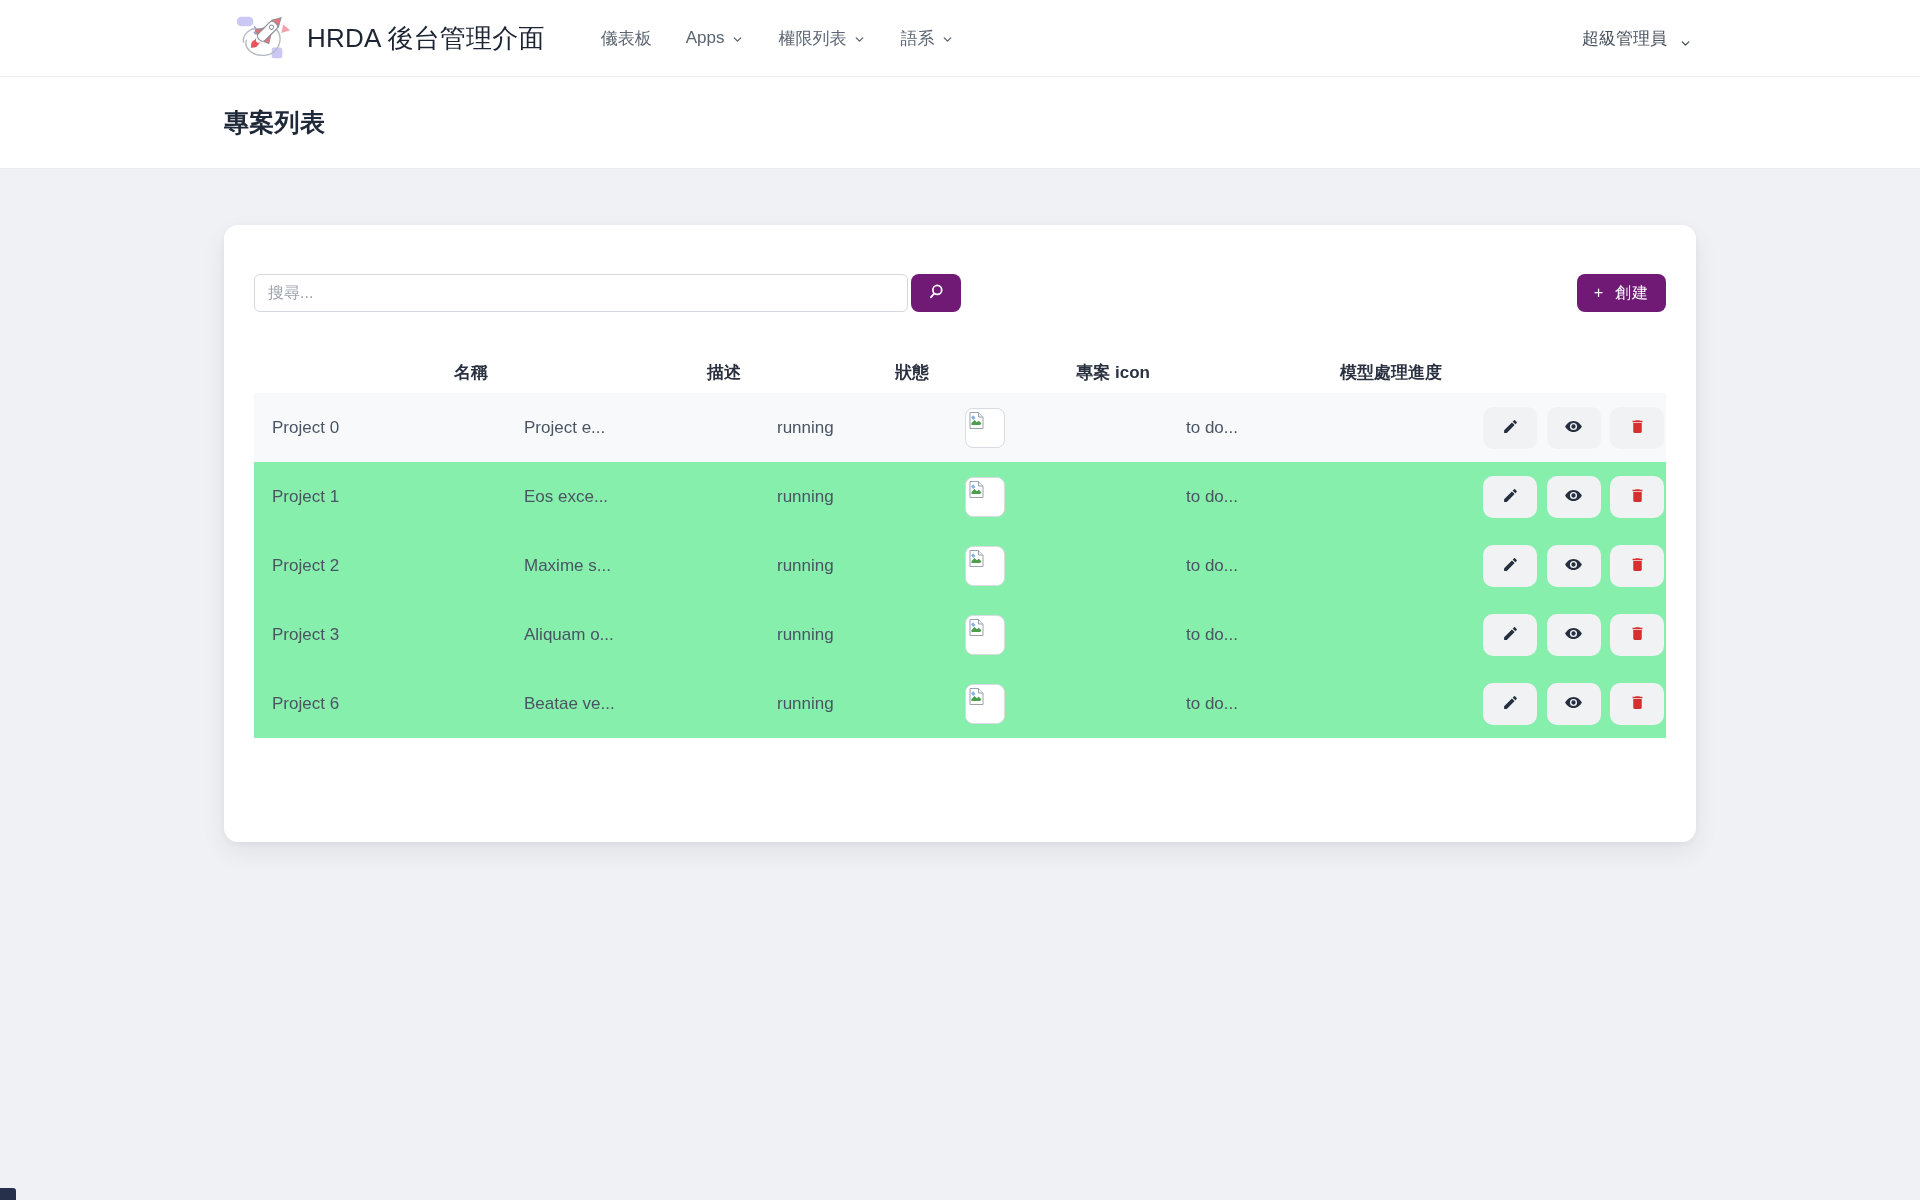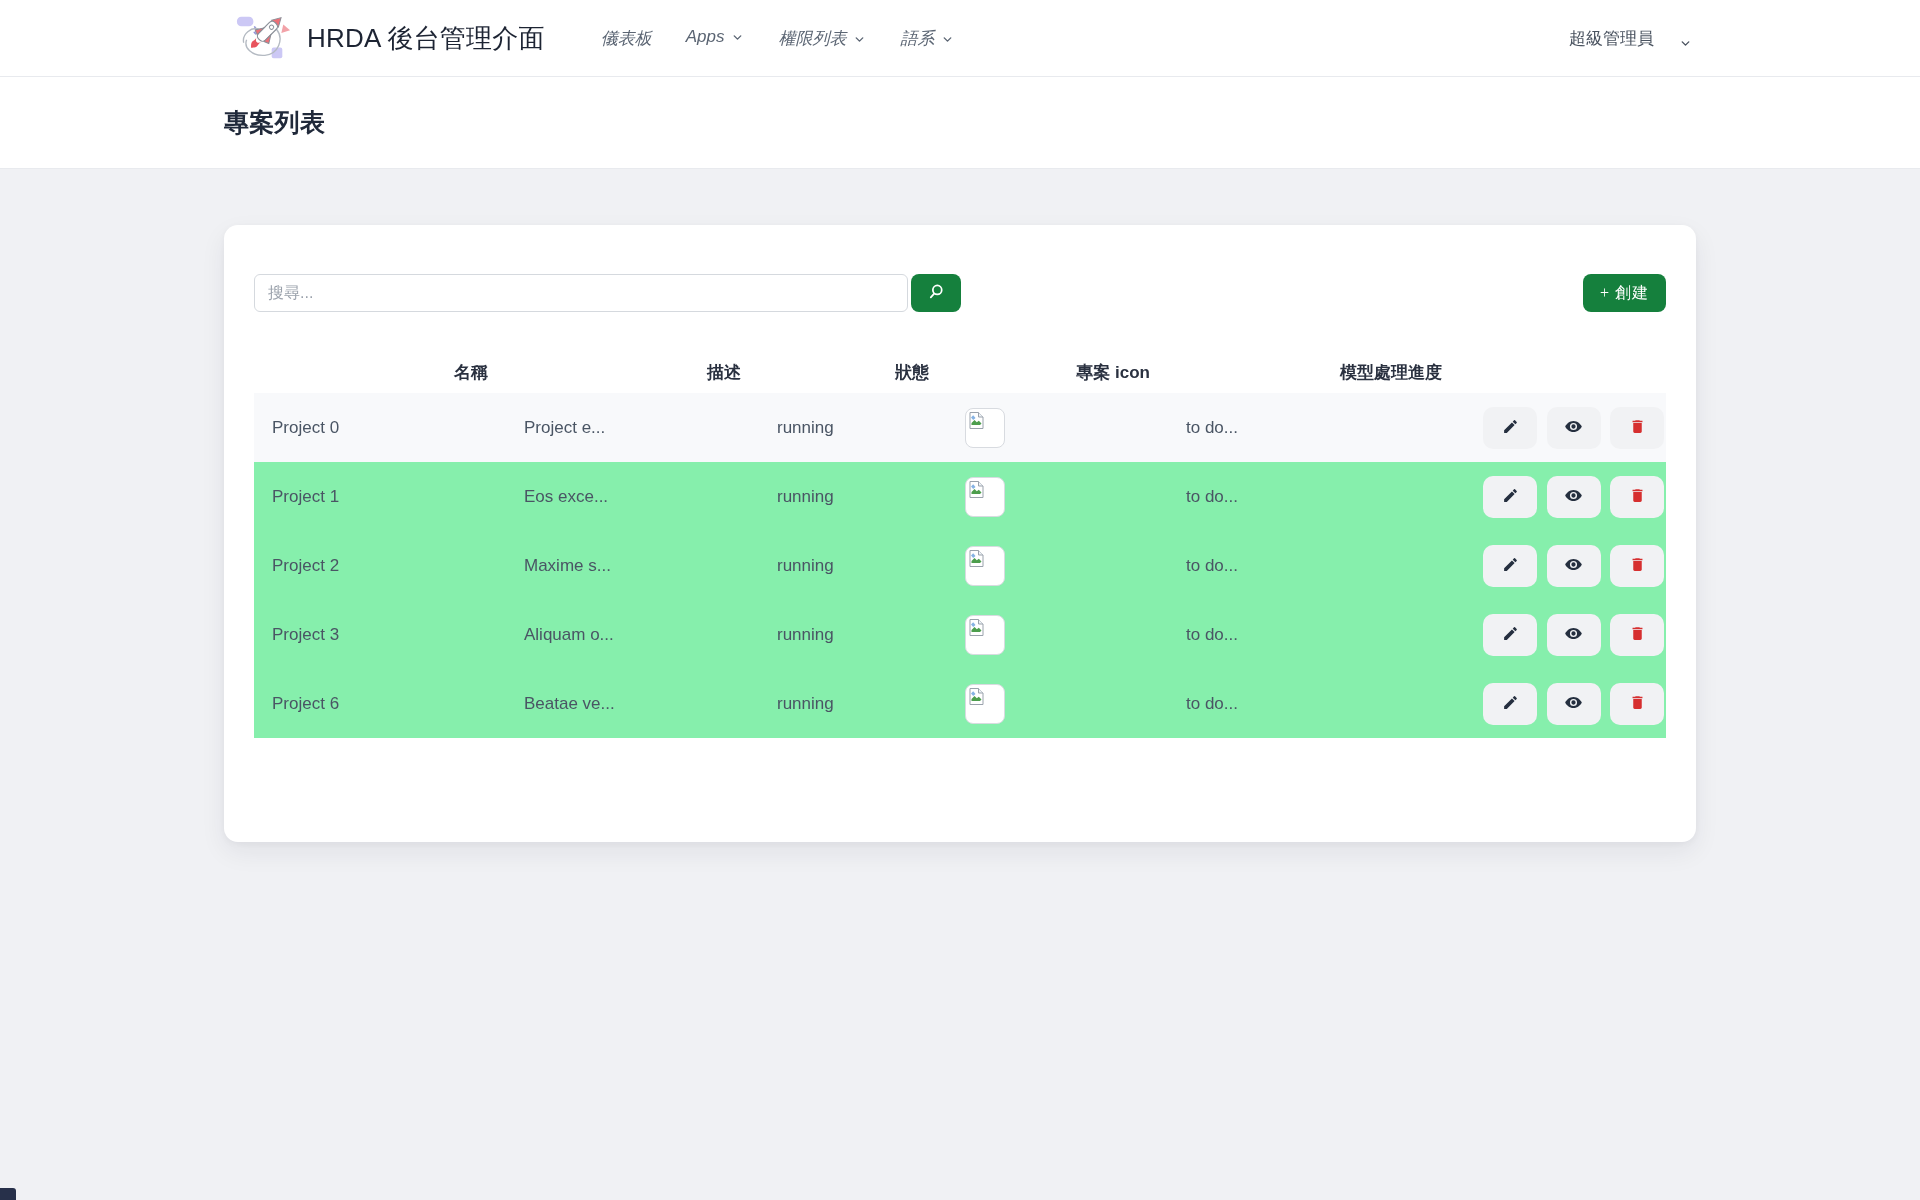--- a/index.html
+++ b/index.html
@@ -11,23 +11,23 @@
     overflow:hidden;
     position:relative;
   }
   .container { width:1472px; margin:0 auto; }
 
   
   .navbar { height:77px; background:#ffffff; border-bottom:1px solid #e8eaee; }
   .nav-inner { display:flex; align-items:center; height:100%; }
   .brand { display:flex; align-items:center; gap:15px; margin-left:10px; text-decoration:none; cursor:pointer; }
   .brand-text { font-size:26px; color:#1d2433; font-weight:500; letter-spacing:.2px; white-space:nowrap; }
-  .nav-links { display:flex; align-items:flex-start; gap:34px; margin-left:56px;font-style:italic; }
+  .nav-links { display:flex; align-items:center; gap:34px; margin-left:56px; }
   .nav-link { font-size:17px; color:#5b6573; display:flex; align-items:center; gap:7px; cursor:pointer; white-space:nowrap; }
-  .user-menu { margin-left:auto; margin-right:4px; font-size:17px; color:#49525f; display:flex; align-items:flex-end; gap:25px; cursor:pointer; white-space:nowrap; }
+  .user-menu { margin-left:auto; margin-right:4px; font-size:17px; color:#49525f; display:flex; align-items:flex-end; gap:12px; cursor:pointer; white-space:nowrap; }
   .chev { display:inline-flex; margin-top:2px; }
 
   
   .page-header { background:#ffffff; border-bottom:1px solid #e8eaee; height:92px; display:flex; align-items:center; }
   .page-title { font-size:25px; font-weight:700; color:#20293a; margin:0; letter-spacing:.3px; }
 
   
   main { padding-top:56px; }
   .card {
     background:#ffffff; border-radius:14px;
@@ -38,23 +38,23 @@
   .search-group { display:flex; align-items:center; gap:3px;border-radius:6px; }
   .search-input {
     width:654px; height:38px;
     border:1px solid #d5d9de; border-radius:6px;
     padding:0 13px; font-size:16px; color:#30363f;
     font-family:"Liberation Sans", sans-serif;
     outline:none; background:#fff;
   }
   .search-input::placeholder { color:#9aa1ab; }
   .btn-primary {
-    background:#15803d; color:#ffffff; border:none; border-radius:8px;
+    background:#701a75; color:#ffffff; border:none; border-radius:8px;
     display:inline-flex; align-items:center; justify-content:center;
-    cursor:pointer; font-family:Liberation Serif, serif;
+    cursor:pointer; font-family:Liberation Mono, monospace;
   }
   .btn-search { width:50px; height:38px; }
   .btn-create { height:38px; padding:0 17px; font-size:16px; letter-spacing:1px; }
 
   
   table { width:1412px; border-collapse:collapse; margin-top:40px; table-layout:fixed; }
   th {
     text-align:right; font-size:17px; font-weight:700; color:#2a3140;
     padding:0 18px; height:41px; vertical-align:middle; white-space:nowrap;
   }

